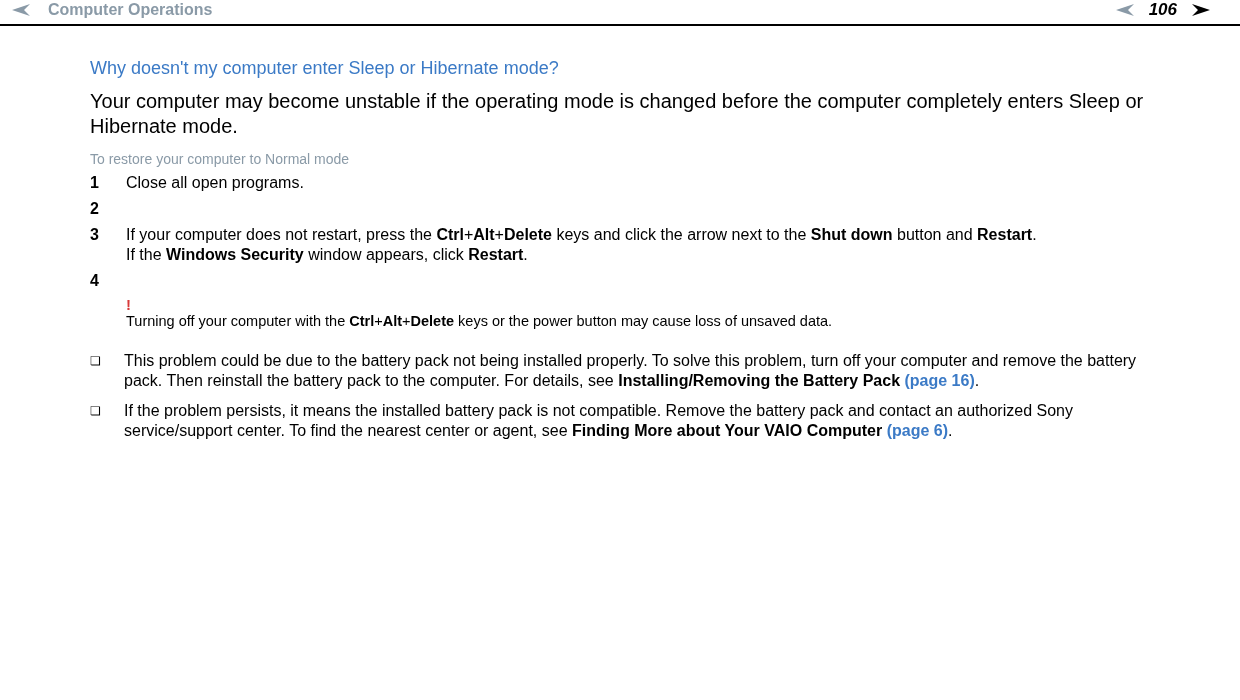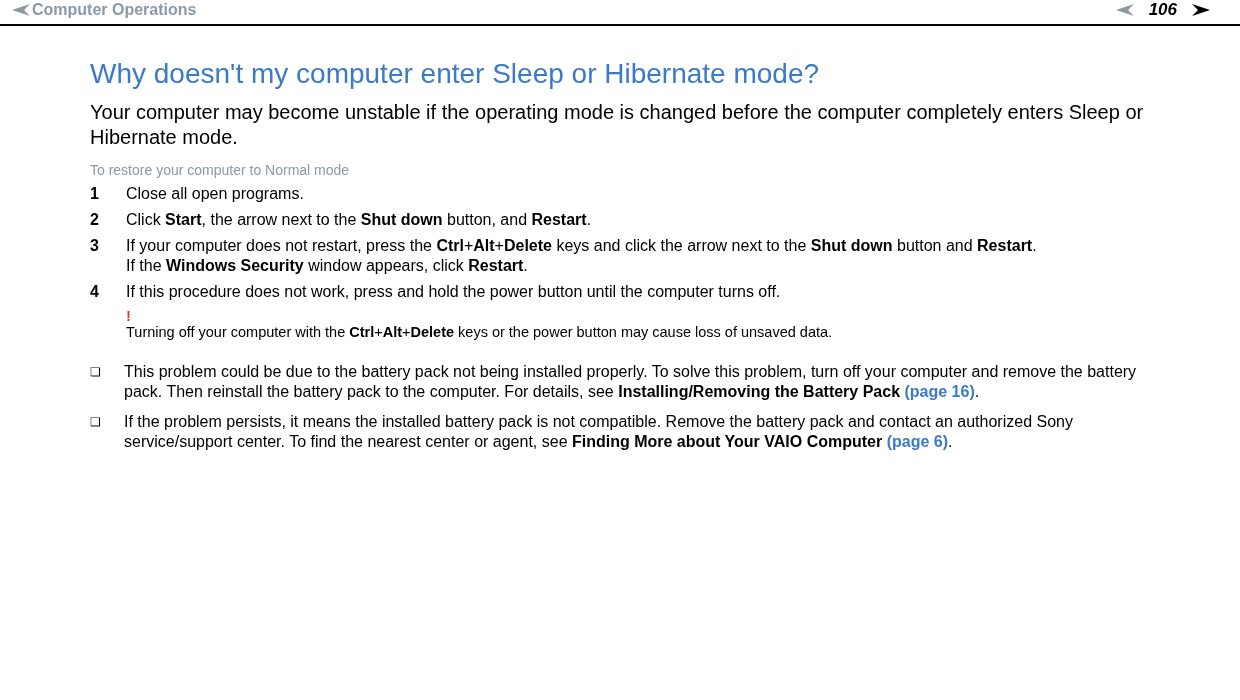--- a/index.html
+++ b/index.html
@@ -15,21 +15,21 @@
     display: flex;
     justify-content: space-between;
     align-items: center;
     padding: 0 30px 4px 12px;
     border-bottom: 2px solid #000;
     margin-bottom: 32px;
   }
   .header-left {
     display: flex;
     align-items: center;
-    gap: 2px;
+    gap: 18px;
     color: #8a9aa7;
     font-weight: bold;
     font-size: 16px;
   }
   .header-right {
     display: flex;
     align-items: center;
     gap: 15px;
   }
   .page-num {
@@ -39,21 +39,21 @@
   }
   .arrow {
     display: inline-block;
   }
   .arrow svg { display: block; }
   .content {
     padding: 0 90px 0 90px;
   }
   .heading {
     color: #3b7ac6;
-    font-size: 28px;
+    font-size: 18px;
     font-weight: normal;
     margin: 0 0 10px 0;
   }
   .subheading {
     color: #8a9aa7;
     font-size: 14px;
     font-weight: normal;
     margin: 12px 0 6px 0;
   }
   .para {
@@ -138,31 +138,29 @@
 
   <h3 class="subheading">To restore your computer to Normal mode</h3>
 
   <div class="step">
     <span class="step-num">1</span>
     <span>Close all open programs.</span>
   </div>
 
   <div class="step">
     <span class="step-num">2</span>
-    <span><span>Click </span><span class="bold">Start</span><span>, the arrow next to the </span><span class="bold">Shut down</span><span> button, and </span><span class="bold">Restart</span><span>.</span></span>
   </div>
 
   <div class="step">
     <span class="step-num">3</span>
     <span><span>If your computer does not restart, press the </span><span class="bold">Ctrl</span><span class="plus">+</span><span class="bold">Alt</span><span class="plus">+</span><span class="bold">Delete</span><span> keys and click the arrow next to the </span><span class="bold">Shut down</span><span> button and </span><span class="bold">Restart</span><span>.</span><br><span>If the </span><span class="bold">Windows Security</span><span> window appears, click </span><span class="bold">Restart</span><span>.</span></span>
   </div>
 
   <div class="step">
     <span class="step-num">4</span>
-    <span>If this procedure does not work, press and hold the power button until the computer turns off.</span>
   </div>
 
   <div class="warning-section">
     <div class="warning-mark">!</div>
     <div class="warning-text"><span>Turning off your computer with the </span><span class="bold">Ctrl</span><span class="plus">+</span><span class="bold">Alt</span><span class="plus">+</span><span class="bold">Delete</span><span> keys or the power button may cause loss of unsaved data.</span></div>
   </div>
 
 
   <div class="bullet">
     <span class="bullet-box">❏</span>

